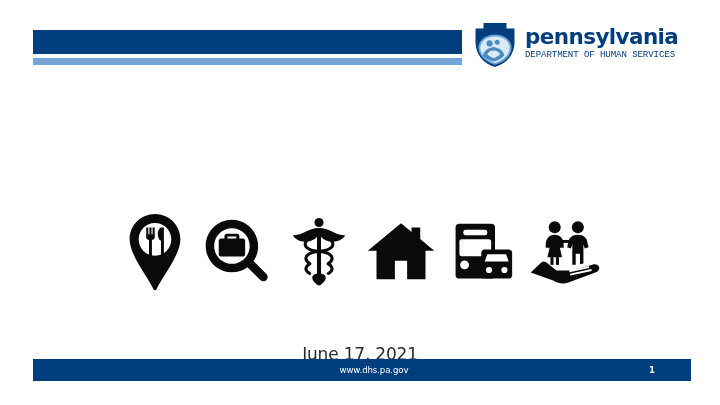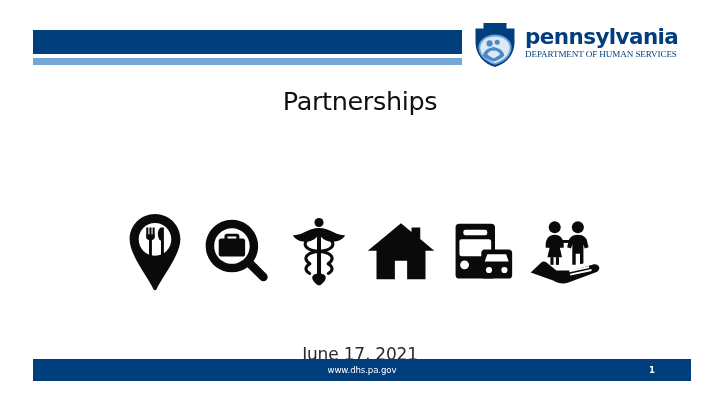--- a/index.html
+++ b/index.html
@@ -65,21 +65,21 @@
   .logo-word {
     font-family: "DejaVu Sans", sans-serif;
     font-weight: bold;
     font-size: 21.5px;
     letter-spacing: -0.6px;
     color: #003e7e;
     line-height: 25px;
     margin: 0;
   }
   .logo-sub {
-    font-family: Liberation Serif, serif;
+    font-family: Liberation Mono, monospace;
     font-size: 9.1px;
     letter-spacing: -0.1px;
     color: #003e7e;
     line-height: 11px;
     margin: 0;
     white-space: nowrap;
   }
 
   
   .title-block {
@@ -135,21 +135,21 @@
   .footer-bar {
     position: absolute;
     left: 33px;
     top: 359px;
     width: 658px;
     height: 22px;
     background: #003e7e;
   }
   .footer-url {
     position: absolute;
-    left: 0;
+    left: 12px;
     top: 0;
     width: 658px;
     height: 22px;
     line-height: 22px;
     text-align: center;
     color: #ffffff;
     font-family: "DejaVu Sans", sans-serif;
     font-size: 8.6px;
     letter-spacing: -0.1px;
   }
@@ -189,21 +189,20 @@
         <path d="M18.2 32.2 C19.2 29.8 21.6 28.4 24.6 28.4 C27.7 28.4 30.1 29.8 31.1 32.2 C29.2 34 27 35.2 24.6 36.2 C22.3 35.2 20 34 18.2 32.2 Z" fill="#dce9f5"></path>
       </svg>
     </div>
     <div class="logo-text">
       <p class="logo-word">pennsylvania</p>
       <p class="logo-sub">DEPARTMENT OF HUMAN SERVICES</p>
     </div>
   </div>
 
   <div class="title-block">
-    <p class="title-line">Partnerships</p>
   </div>
 
   <div class="icon-strip">
 
     <div class="icon-cell">
       <svg viewBox="0 0 64 88" width="58" height="80" aria-hidden="true">
         <path d="M32 2 C16.5 2 4 14.4 4 29.8 C4 48 26 74 30.3 85.2 C30.8 86.5 33.2 86.5 33.7 85.2 C38 74 60 48 60 29.8 C60 14.4 47.5 2 32 2 Z
                  M32 12 C42 12 50 20 50 29.9 C50 40 42 48 32 48 C22 48 14 40 14 29.9 C14 20 22 12 32 12 Z" fill="#0a0a0a"></path>
         <path d="M23.5 17 L23.5 25 M27 17 L27 25 M30.5 17 L30.5 25" stroke="#0a0a0a" stroke-width="2.3"></path>
         <path d="M22.2 24.5 H31.8 V27.5 C31.8 29.5 30.2 30.6 28.6 30.8 L28.6 52 H25.4 L25.4 30.8 C23.8 30.6 22.2 29.5 22.2 27.5 Z" fill="#0a0a0a"></path>

